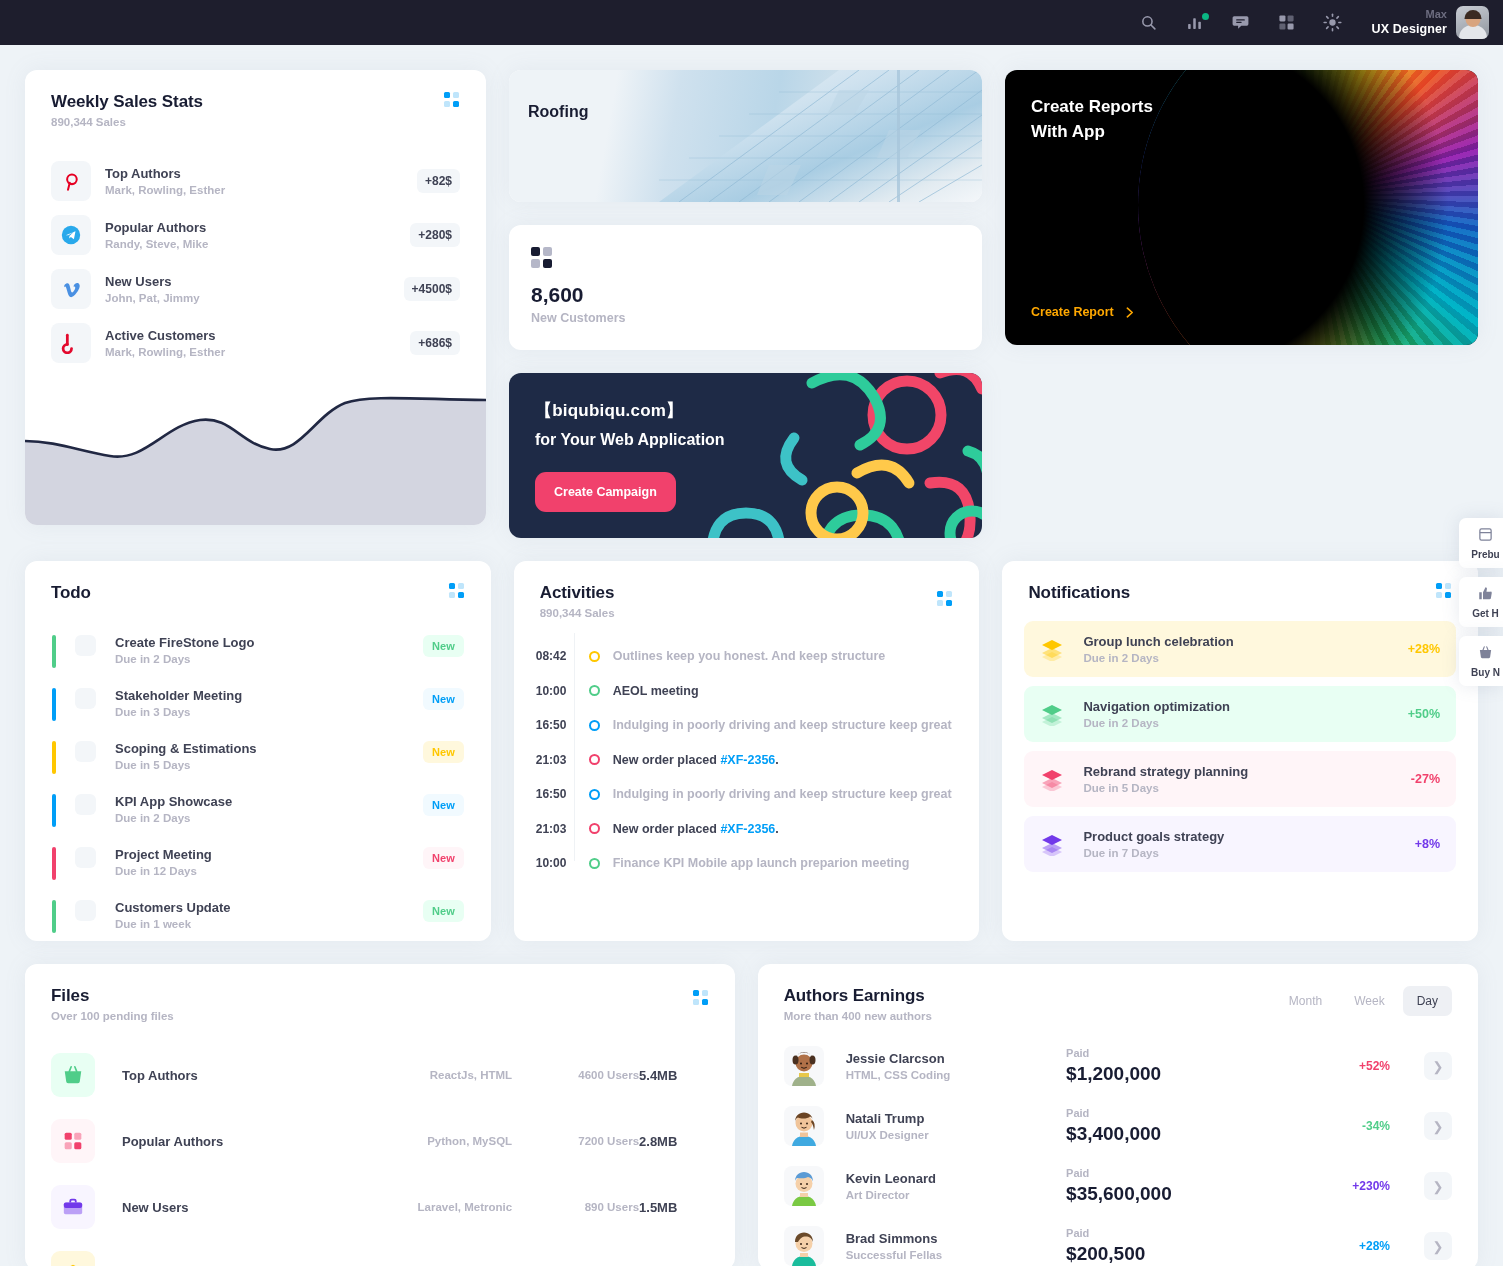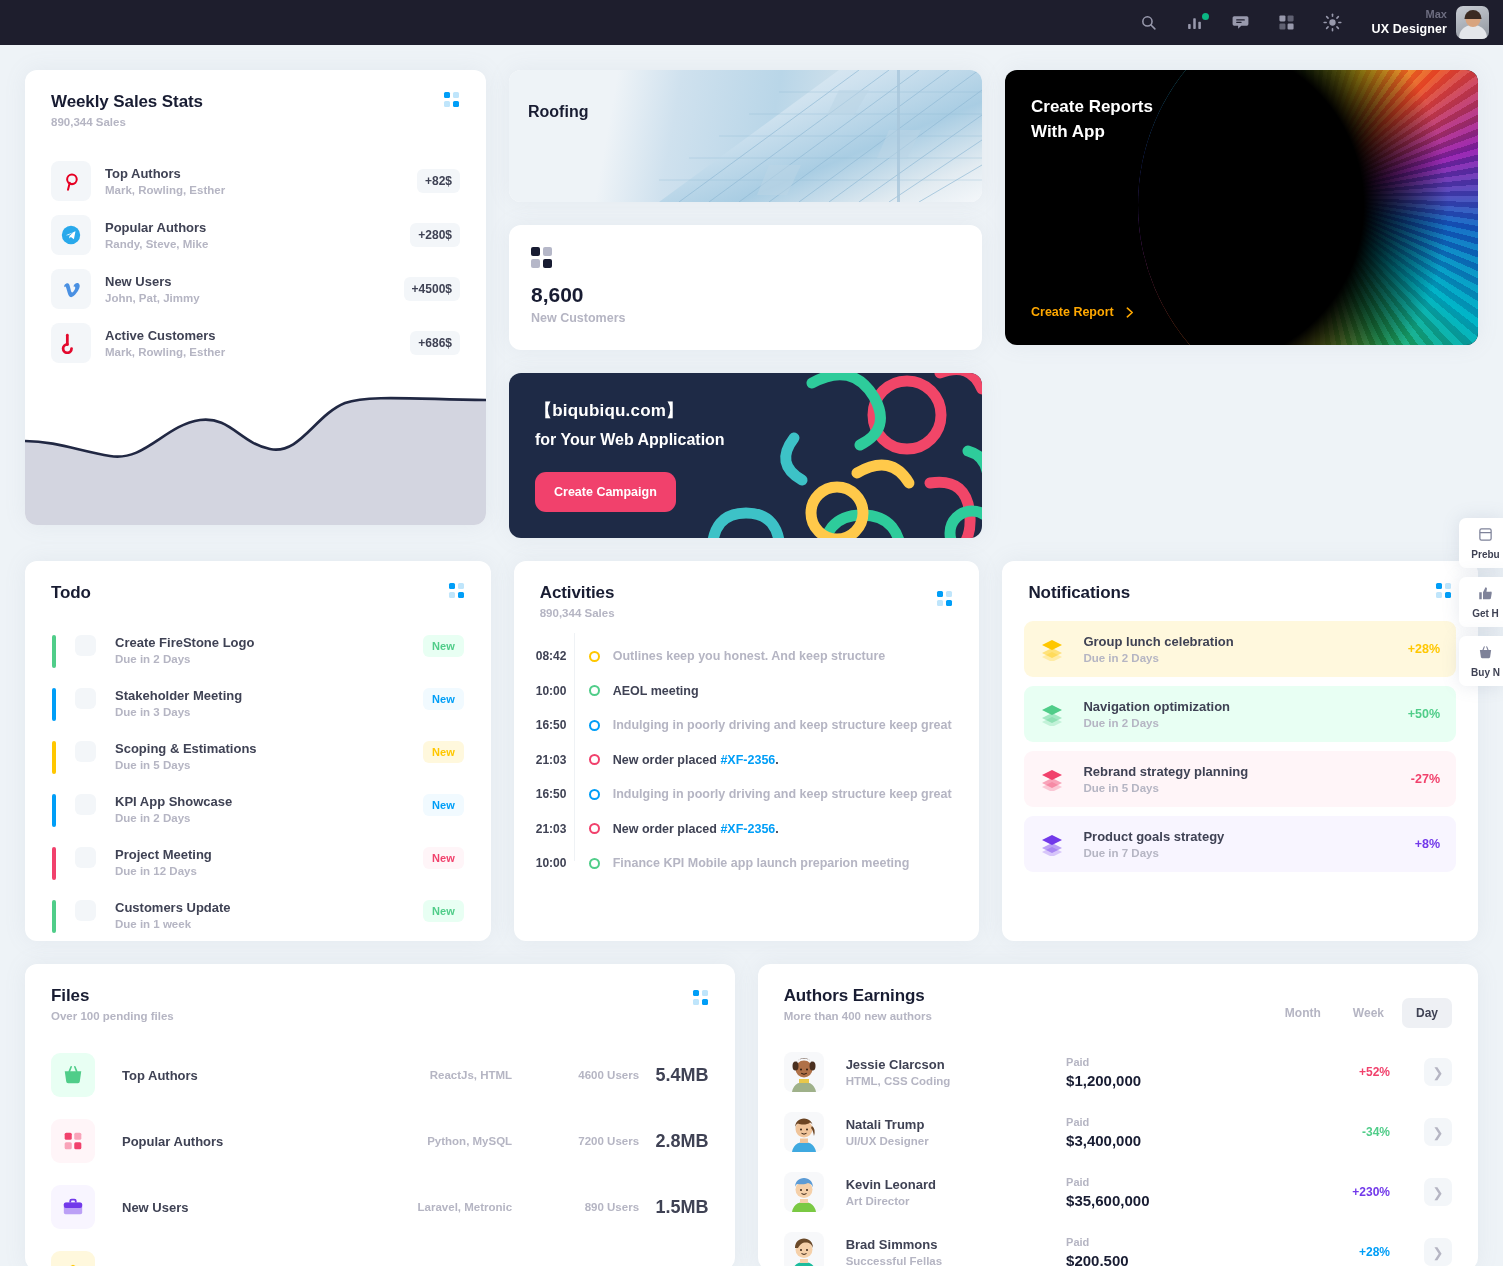--- a/index.html
+++ b/index.html
@@ -176,37 +176,37 @@
   .files { width: 727px; height: 306px; }
   .files-list { padding: 20px 26px 0 26px; }
   .file-row { display:flex;align-items:center; padding: 11px 0; }
   .file-ico {
     width:44px;height:44px;border-radius:9px;flex:none;
     display:flex;align-items:center;justify-content:center;
   }
   .file-name { margin-left:27px; width: 280px; font-size:13px;font-weight:700;color:#3f4254;}
   .file-tech { width: 135px; text-align:right; font-size:11.5px;font-weight:700;color:#b5b5c3;}
   .file-users { width: 135px; text-align:right; font-size:11.5px;font-weight:700;color:#b5b5c3;}
-  .file-size { width: 74px; text-align:right; font-size:18px;font-weight:700;color:#3f4254;}
+  .file-size { width: 74px; font-size:13px;font-weight:700;color:#3f4254;}
 
   
   .authors { width: 738px; height: 306px; }
   .tabs { display:flex; align-items:center; gap:4px;}
-  .tab { font-size:12px;font-weight:700;color:#b5b5c3;padding:8px 14px;border-radius:7px;cursor:pointer;margin-top:12px;}
+  .tab { font-size:12px;font-weight:400;color:#b5b5c3;padding:8px 14px;border-radius:7px;cursor:pointer;}
   .tab.active { background:#eef0f4; color:#3f4254;}
   .auth-list { padding: 14px 26px 0 26px; }
   .auth-row { display:flex;align-items:center; padding: 10px 0;}
   .auth-av {
     width:40px;height:40px;border-radius:8px;background:#f7f8fa;flex:none;position:relative;overflow:hidden;
   }
   .auth-info{ margin-left:22px; width: 245px;}
   .auth-name{font-size:13px;font-weight:700;color:#3f4254;}
   .auth-role{font-size:11.5px;font-weight:600;color:#b5b5c3;margin-top:3px;}
   .auth-paidlbl{font-size:11px;font-weight:600;color:#b5b5c3;}
-  .auth-paid{font-size:15px;font-weight:700;color:#181c32;margin-top:4px;}
+  .auth-paid{font-size:19px;font-weight:700;color:#181c32;margin-top:4px;}
   .auth-paidbox{ width: 250px;}
   .auth-pct{font-size:12px;font-weight:700; width: 110px; text-align:right;}
   .auth-arrow{
     width:28px;height:28px;border-radius:7px;background:#f3f6f9;margin-left:34px;
     display:flex;align-items:center;justify-content:center;color:#b5b5c3;font-size:13px;cursor:pointer;flex:none;
   }
 
   
   .float-panel {
     position: absolute; right: 0; top: 518px; width: 44px;

